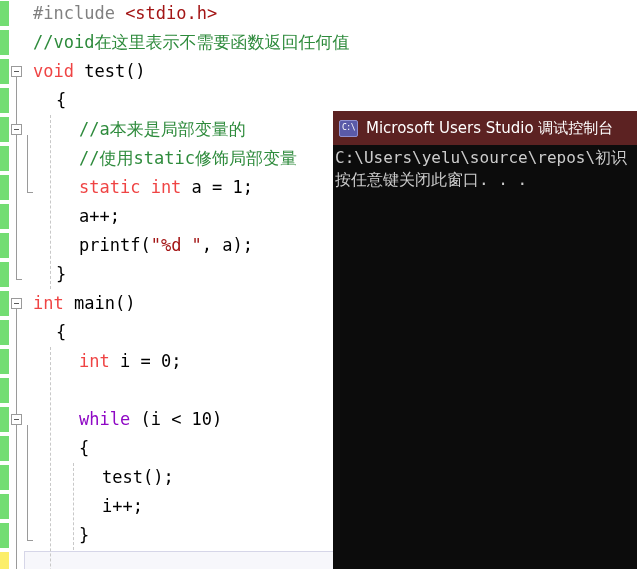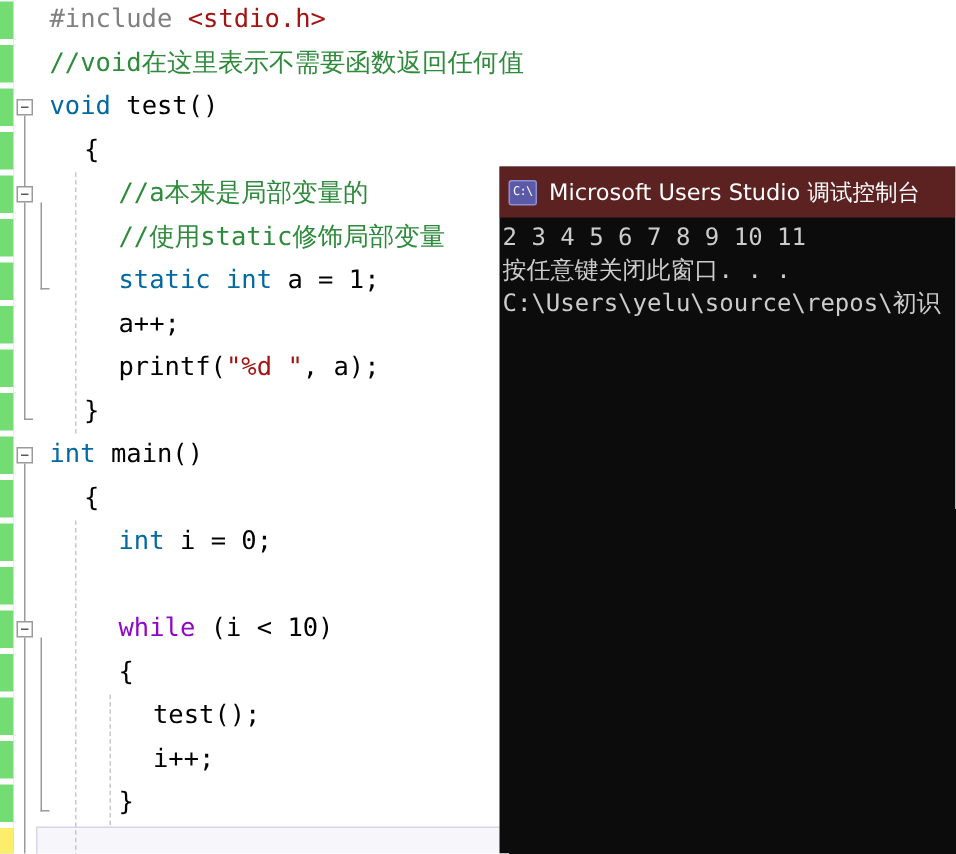--- a/index.html
+++ b/index.html
@@ -92,21 +92,21 @@
     line-height: 29px;
     white-space: pre;
     color: #000000;
   }
   .line {
     position: absolute;
     left: 0;
     height: 29px;
     white-space: pre;
   }
-  .kw      { color: #0369a1; text-align: center; }
+  .kw      { color: #ef4444; text-align: center; }
   .kw2     { color: #8f08c5; }
   .cmt     { color: #2e8b3c; }
   .pp      { color: #808080; }
   .inc     { color: #a31515; }
   .str     { color: #a31515; }
   .plain   { color: #000000; }
 
   
   .curline {
     position: absolute;
@@ -215,16 +215,16 @@
 
   </div>
 
   <div class="console">
     <div class="console-title">
       <div class="console-icon">
         <span>C:\</span>
       </div>
       <div class="console-title-text">Microsoft Users Studio 调试控制台</div>
     </div>
-    <div class="console-body" id="consolebody"><div class="crow">2 3 4 5 6 7 8 9 10 11</div><div class="crow">按任意键关闭此窗口. . .</div><div class="crow clip">C:\Users\yelu\source\repos\初识</div></div>
+    <div class="console-body" id="consolebody"><div class="crow clip">C:\Users\yelu\source\repos\初识</div><div class="crow">按任意键关闭此窗口. . .</div></div>
   </div>
 
 </div>
 
 </body></html>

